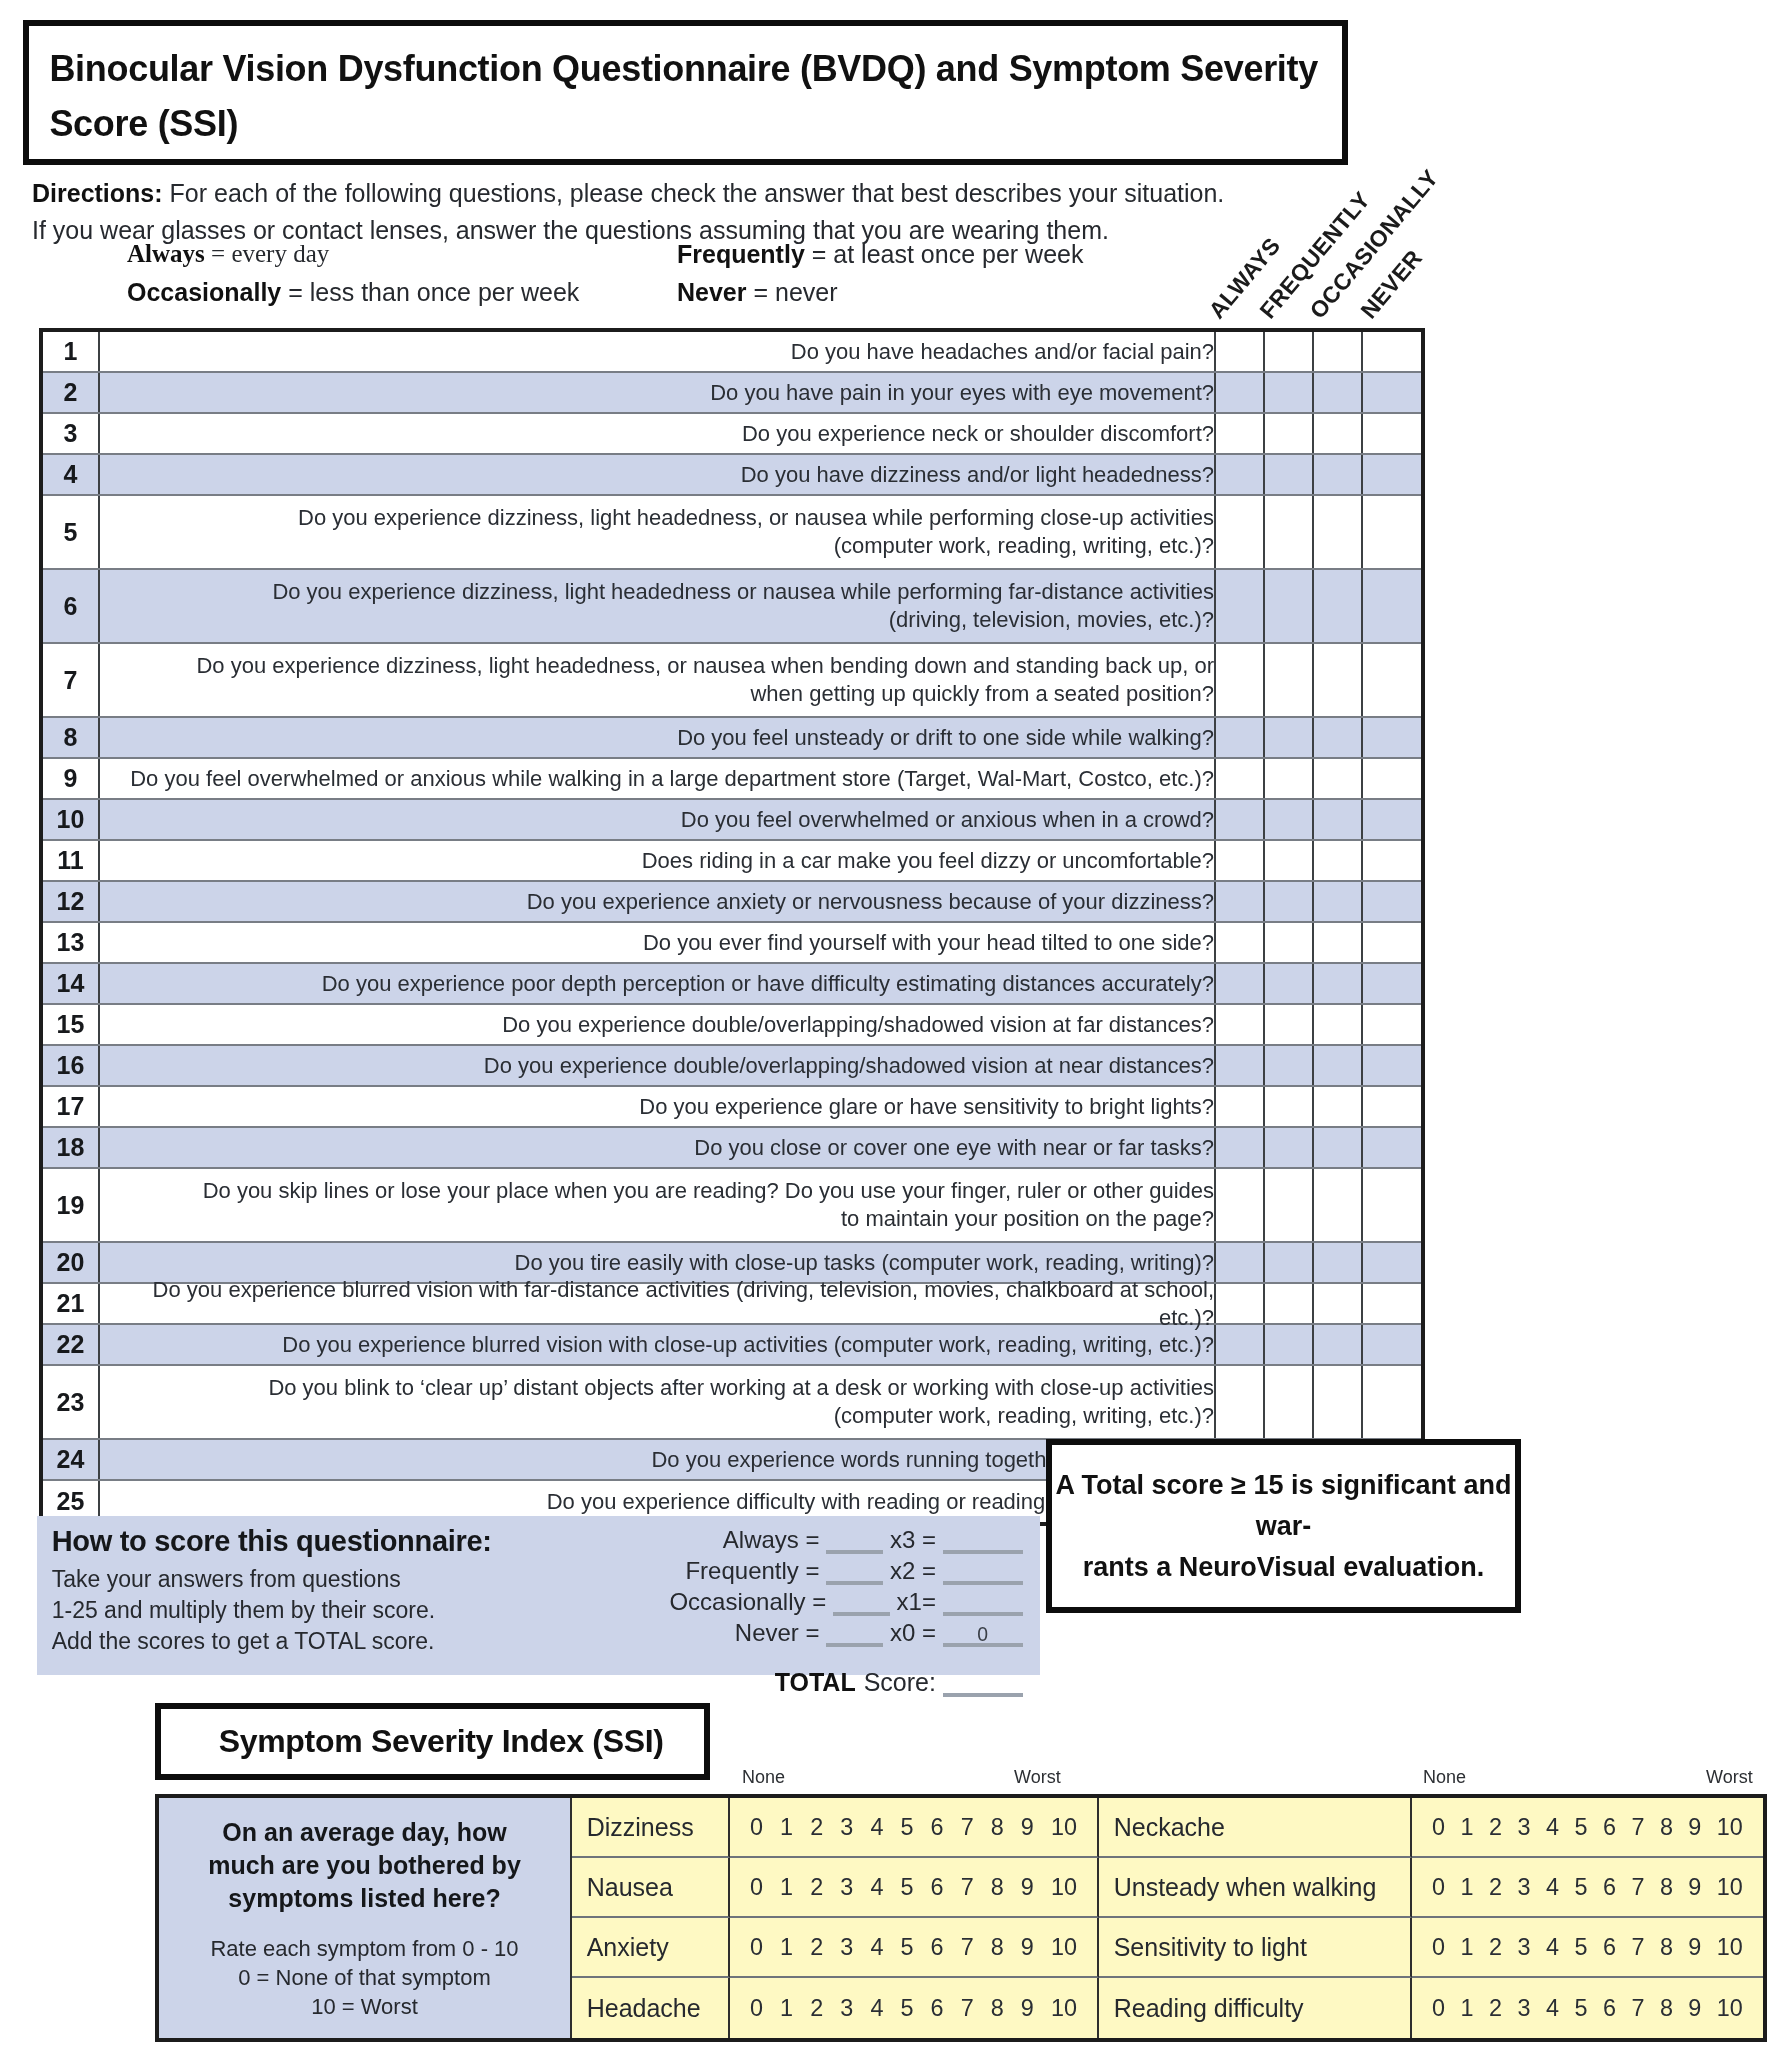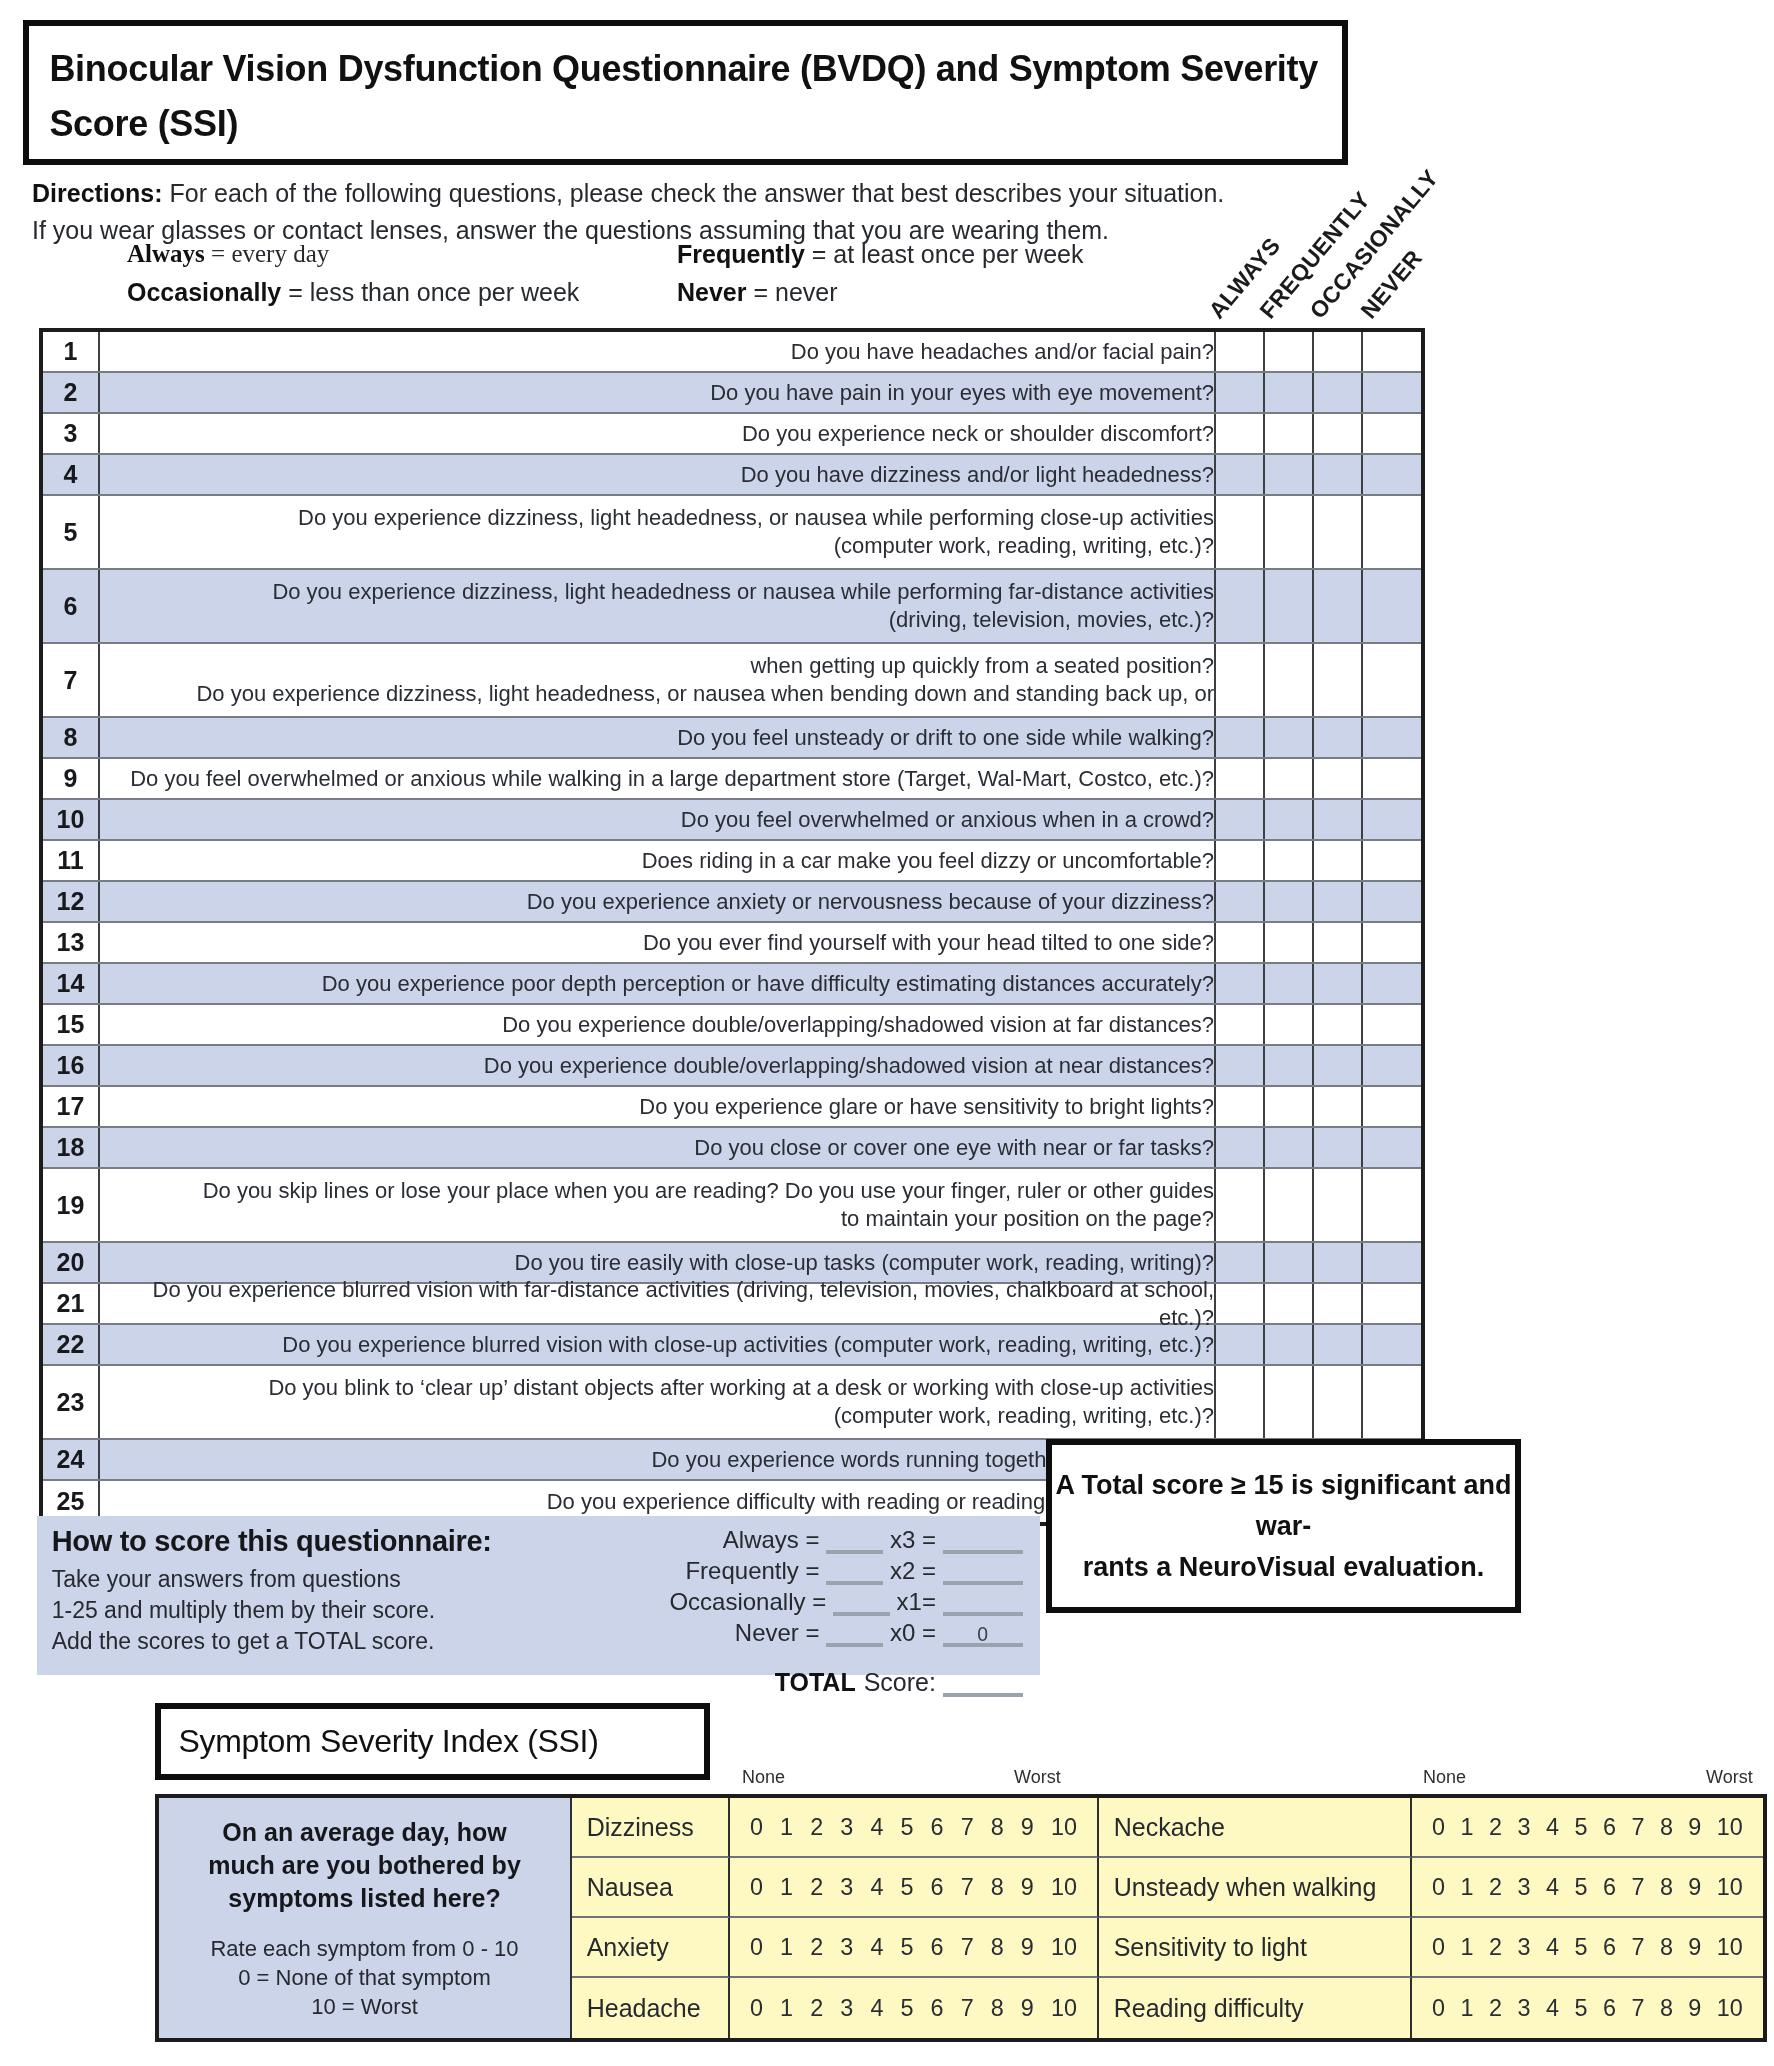--- a/index.html
+++ b/index.html
@@ -68,21 +68,21 @@
          margin:0 6.7px;text-align:center;font-size:19.4px;color:#3a3f47;line-height:20px;}
   .blank.b1{width:57px;}
   .blank.b2{width:80px;margin-right:0;}
   .f-row .mult{white-space:nowrap;}
   .f-row.total-row{font-size:25px;margin-top:19px;}
   .f-row .tb{font-weight:bold;color:#111;margin-right:8px;}
   
   .ssi-title-box{
     position:absolute;left:155px;top:1703px;width:555px;height:77px;box-sizing:border-box;
     border:6.7px solid #0d0d0d;background:#fff;display:flex;align-items:center;padding-left:17.4px;
-    font-size:32px;font-weight:normal;color:#111;letter-spacing:-0.3px;
+    font-size:32px;font-weight:bold;color:#111;letter-spacing:-0.3px;justify-content:center;
   }
   .scale-tag{position:absolute;font-size:18px;color:#2c2f33;top:1767px;}
   .ssi{
     position:absolute;left:155px;top:1794px;width:1612px;height:248px;box-sizing:border-box;
     border:4px solid #1c1c1c;background:#fef9c3;
     display:grid;grid-template-columns:413px 158px 369px 313px 1fr;grid-template-rows:repeat(4,1fr);
   }
   .ssi-intro{
     grid-row:1 / span 4;grid-column:1;background:#ccd4e9;box-sizing:border-box;
     border-right:2.7px solid #2e2e2e;display:flex;flex-direction:column;justify-content:center;
@@ -192,22 +192,22 @@
           <div>(driving, television, movies, etc.)?</div>
         </div>
         <div class="a-cell"></div>
         <div class="a-cell"></div>
         <div class="a-cell"></div>
         <div class="a-cell"></div>
       </div>
       <div class="q-row tall">
         <div class="q-num">7</div>
         <div class="q-text">
+          <div>Do you experience dizziness, light headedness, or nausea when bending down and standing back up, or</div>
           <div>when getting up quickly from a seated position?</div>
-          <div>Do you experience dizziness, light headedness, or nausea when bending down and standing back up, or</div>
         </div>
         <div class="a-cell"></div>
         <div class="a-cell"></div>
         <div class="a-cell"></div>
         <div class="a-cell"></div>
       </div>
       <div class="q-row shaded">
         <div class="q-num">8</div>
         <div class="q-text">
           <div>Do you feel unsteady or drift to one side while walking?</div>

